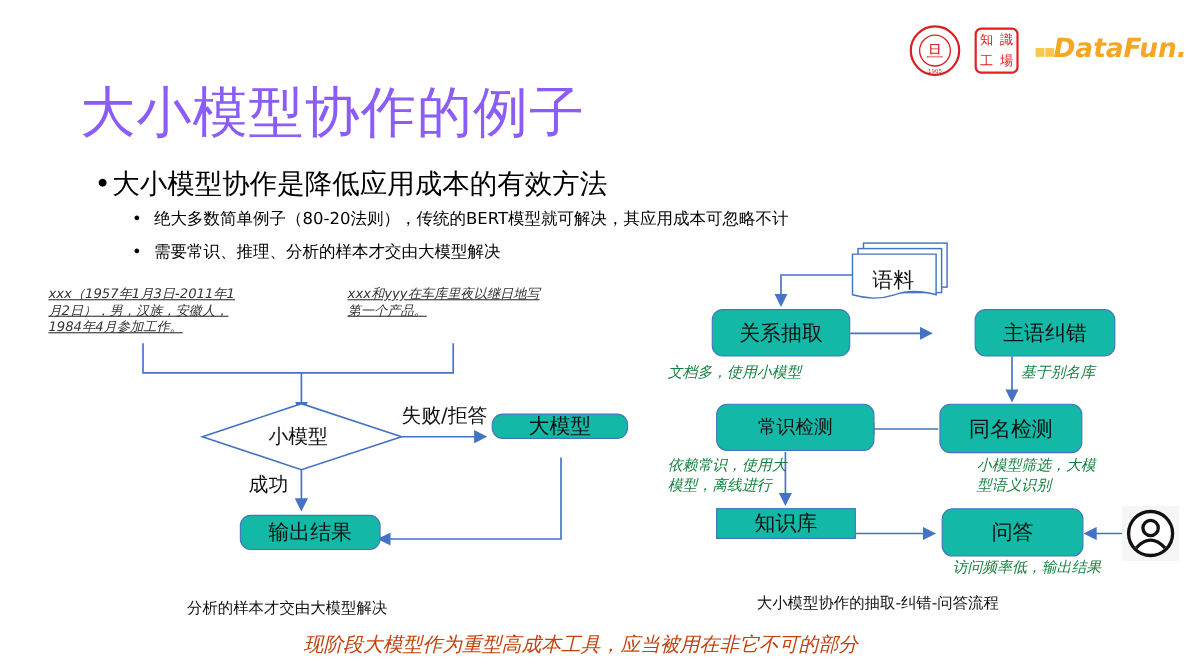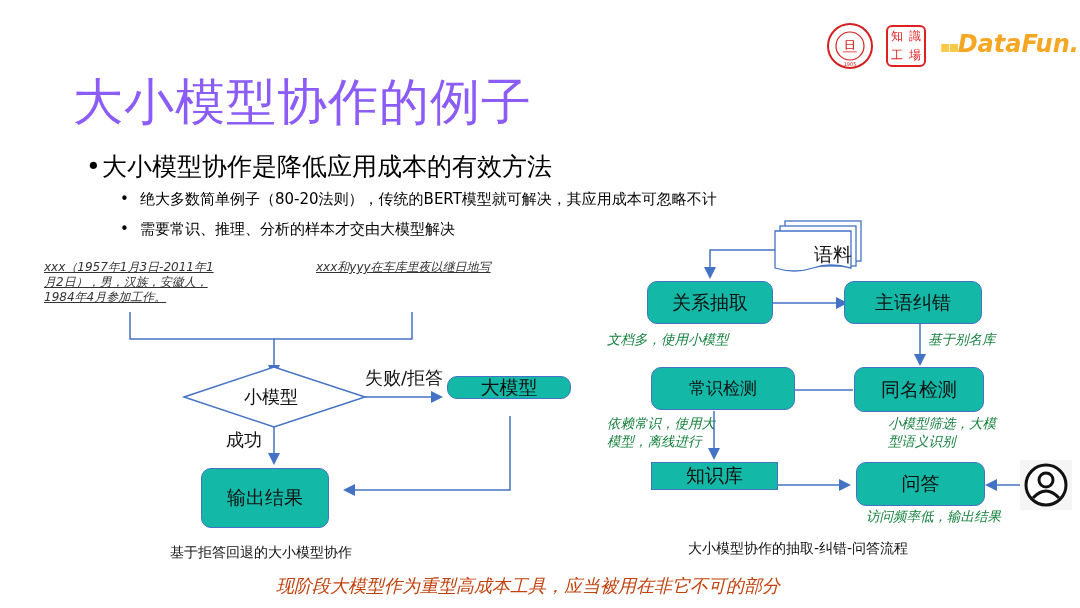--- a/index.html
+++ b/index.html
@@ -83,32 +83,33 @@
   </g>
 </svg>
 
 <div class="abs note" style="left:44px;top:260px;">
   <div>xxx（1957年1月3日-2011年1</div>
   <div>月2日），男，汉族，安徽人，</div>
   <div>1984年4月参加工作。</div>
 </div>
 <div class="abs note" style="left:316px;top:260px;">
   <div>xxx和yyy在车库里夜以继日地写</div>
+  <div>第一个产品。</div>
 </div>
 
 <div class="lbl" style="left:244px;top:385px;">小模型</div>
 <div class="lbl" style="left:365px;top:366px;">失败/拒答</div>
 <div class="box" style="left:447px;top:376px;width:124px;height:23px;">大模型</div>
 <div class="lbl" style="left:226px;top:428px;">成功</div>
-<div class="box" style="left:201px;top:468px;width:128px;height:60px;">输出结果</div>
-<div class="cap" style="left:170px;top:544px;">基于拒答回退的大小模型协作</div>
+<div class="box" style="left:218px;top:468px;width:128px;height:32px;">输出结果</div>
+<div class="cap" style="left:170px;top:544px;">分析的样本才交由大模型解决</div>
 
-<div class="lbl" style="left:793px;top:242px;font-size:19px;margin-left:21px;">语料</div>
+<div class="lbl" style="left:793px;top:242px;font-size:19px;">语料</div>
 <div class="box" style="left:647px;top:281px;width:126px;height:43px;">关系抽取</div>
-<div class="box" style="left:844px;top:281px;width:138px;height:43px;">主语纠错</div>
+<div class="box" style="left:886px;top:281px;width:128px;height:43px;">主语纠错</div>
 <div class="ann" style="left:607px;top:330px;">文档多，使用小模型</div>
 <div class="ann" style="left:928px;top:330px;">基于别名库</div>
 <div class="box" style="left:651px;top:367px;width:144px;height:43px;font-size:17px;">常识检测</div>
 <div class="box" style="left:854px;top:367px;width:130px;height:45px;">同名检测</div>
 <div class="ann" style="left:607px;top:414px;">
   <div>依赖常识，使用大</div>
   <div>模型，离线进行</div>
 </div>
 <div class="ann" style="left:888px;top:414px;">
   <div>小模型筛选，大模</div>

